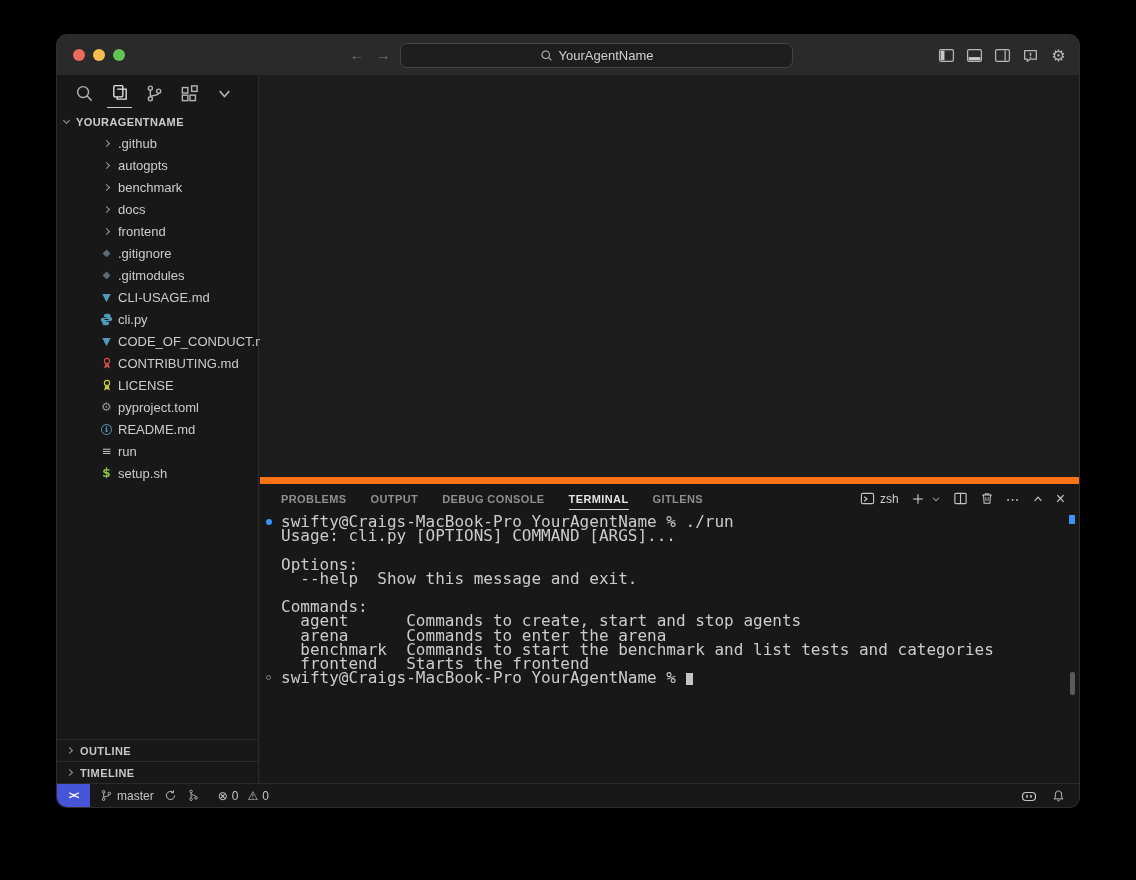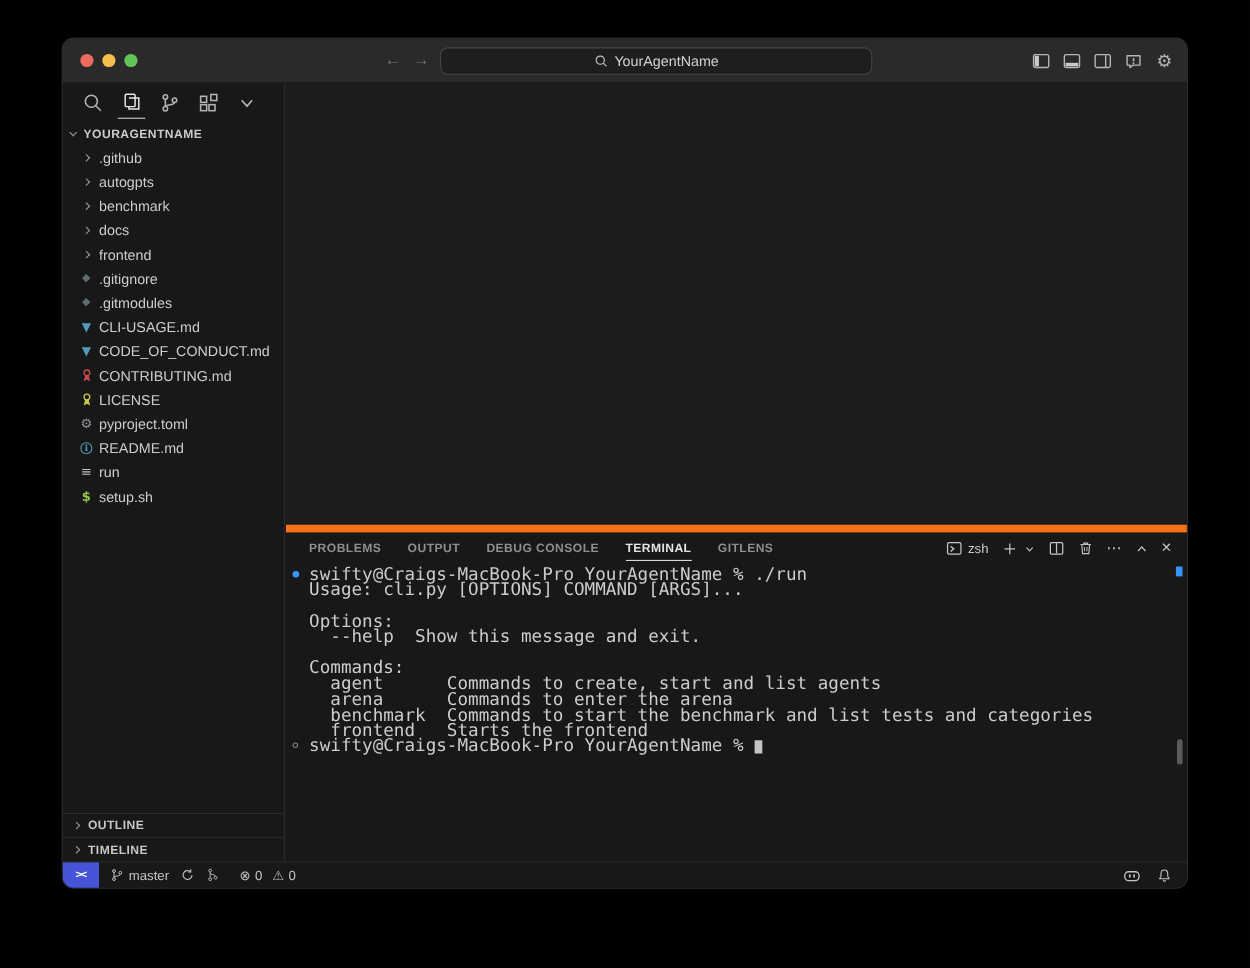--- a/index.html
+++ b/index.html
@@ -24,21 +24,21 @@
   
   .sidebar{position:absolute;left:0;top:40px;width:202px;bottom:24px;background:#181818;
            border-right:1px solid #2b2b2b;display:flex;flex-direction:column;}
   .activity{display:flex;padding-left:10px;height:36px;flex:none;}
   .act{position:relative;width:35px;height:36px;display:flex;align-items:center;justify-content:center;color:#b3b3b3;}
   .act.active{color:#e6e6e6;}
   .act.active::after{content:"";position:absolute;left:5px;right:5px;bottom:3px;height:1px;background:#cccccc;}
   .exp-root{display:flex;align-items:center;height:21px;padding-left:7px;gap:7px;flex:none;}
   .exp-root .lbl{font-size:11px;font-weight:bold;letter-spacing:.4px;color:#cccccc;}
   .tree{flex:none;}
-  .trow{display:flex;align-items:center;height:22px;padding-left:13px;}
+  .trow{display:flex;align-items:center;height:22px;padding-left:13px;margin-left:28px;}
   .twisty{width:17px;display:flex;align-items:center;justify-content:center;flex:none;}
   .tlabel{font-size:13px;color:#cccccc;margin-left:3px;white-space:nowrap;}
   .chev{display:inline-block;width:5px;height:5px;border-right:1.2px solid #9a9a9a;border-bottom:1.2px solid #9a9a9a;}
   .chev.right{transform:rotate(-45deg);}
   .chev.down{transform:rotate(45deg);margin-top:-2px;}
   .spacer{flex:1;}
   .section{display:flex;align-items:center;height:22px;border-top:1px solid #2b2b2b;padding-left:10px;gap:8px;flex:none;}
   .section .lbl{font-size:11px;font-weight:bold;letter-spacing:.4px;color:#c7c7c7;}
   .gi{font-family:"DejaVu Sans",sans-serif;font-size:11px;line-height:1;}
   .circle-i{width:11px;height:11px;border:1.2px solid #519aba;border-radius:50%;color:#519aba;
@@ -214,20 +214,29 @@
     <span class="tlabel">.gitmodules</span>
   </div>
           <div class="trow">
     <span class="twisty">
               <span class="gi" style="color:#519aba">▼</span>
             </span>
     <span class="tlabel">CLI-USAGE.md</span>
   </div>
           <div class="trow">
     <span class="twisty">
+              <svg width="13" height="13" viewBox="0 0 16 16">
+                <path d="M8 1C6 1 5 1.9 5 3.2V5h3.2v.9H3.6C2.1 5.9 1 7 1 8.5S2.1 11 3.6 11H5V9.3C5 8 6 7.4 7.4 7.4H11c1.2 0 2-.8 2-2V3.2C13 1.9 11.9 1 10 1z" fill="#519aba"></path>
+                <path d="M8 15c2 0 3-.9 3-2.2V11H7.8v-.9h4.6c1.5 0 2.6-1.1 2.6-2.6S13.9 5 12.4 5H11v1.7c0 1.3-1 1.9-2.4 1.9H5c-1.2 0-2 .8-2 2v2.2C3 14.1 4.1 15 6 15z" fill="#519aba"></path>
+              </svg>
+            </span>
+    <span class="tlabel">cli.py</span>
+  </div>
+          <div class="trow">
+    <span class="twisty">
               <span class="gi" style="color:#519aba">▼</span>
             </span>
     <span class="tlabel">CODE_OF_CONDUCT.md</span>
   </div>
           <div class="trow">
     <span class="twisty">
               <svg width="12" height="13" viewBox="0 0 16 18">
                 <circle cx="8" cy="5.5" r="3.6" fill="none" stroke="#cc4b4b" stroke-width="1.6"></circle>
                 <path d="M5.8 8.6 4 16l4-2.2L12 16l-1.8-7.4z" fill="#cc4b4b"></path>
               </svg>
@@ -334,21 +343,21 @@
           </div>
         </div>
         <div class="term">
             <div class="tline"><span class="dec command"></span><span>swifty@Craigs-MacBook-Pro YourAgentName % ./run</span></div>
             <div class="tline"><span>Usage: cli.py [OPTIONS] COMMAND [ARGS]...</span></div>
             <div class="tline"><span></span></div>
             <div class="tline"><span>Options:</span></div>
             <div class="tline"><span>  --help  Show this message and exit.</span></div>
             <div class="tline"><span></span></div>
             <div class="tline"><span>Commands:</span></div>
-            <div class="tline"><span>  agent      Commands to create, start and list agents</span></div>
+            <div class="tline"><span>  agent      Commands to create, start and stop agents</span></div>
             <div class="tline"><span>  arena      Commands to enter the arena</span></div>
             <div class="tline"><span>  benchmark  Commands to start the benchmark and list tests and categories</span></div>
             <div class="tline"><span>  frontend   Starts the frontend</span></div>
             <div class="tline"><span class="dec prompt"></span><span>swifty@Craigs-MacBook-Pro YourAgentName % </span><span class="cursor"></span></div>
           </div>
         <div class="mark-blue"></div>
         <div class="mark-thumb"></div>
       </div>
     </div>
 

